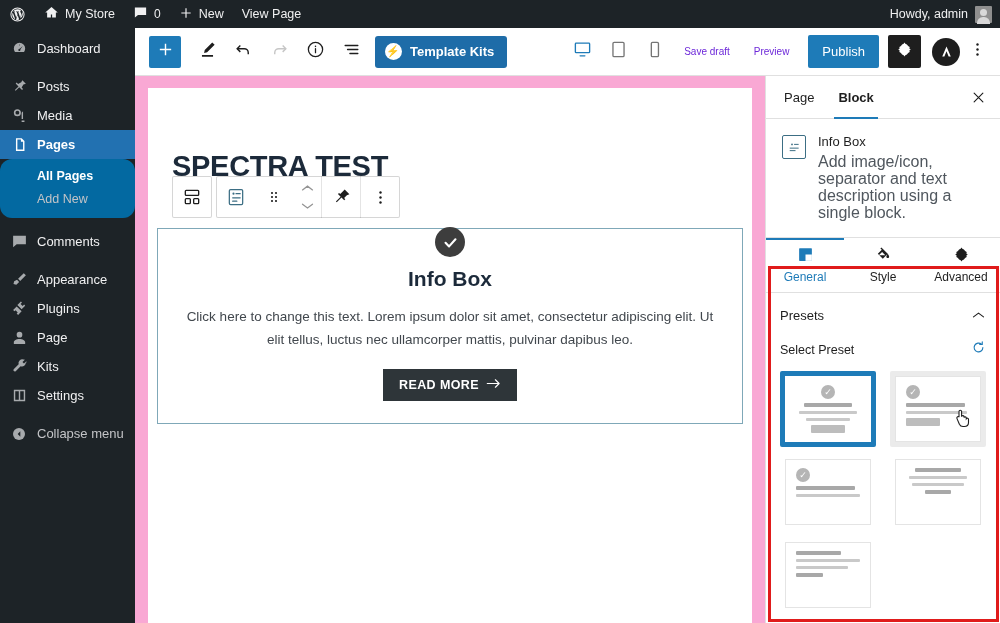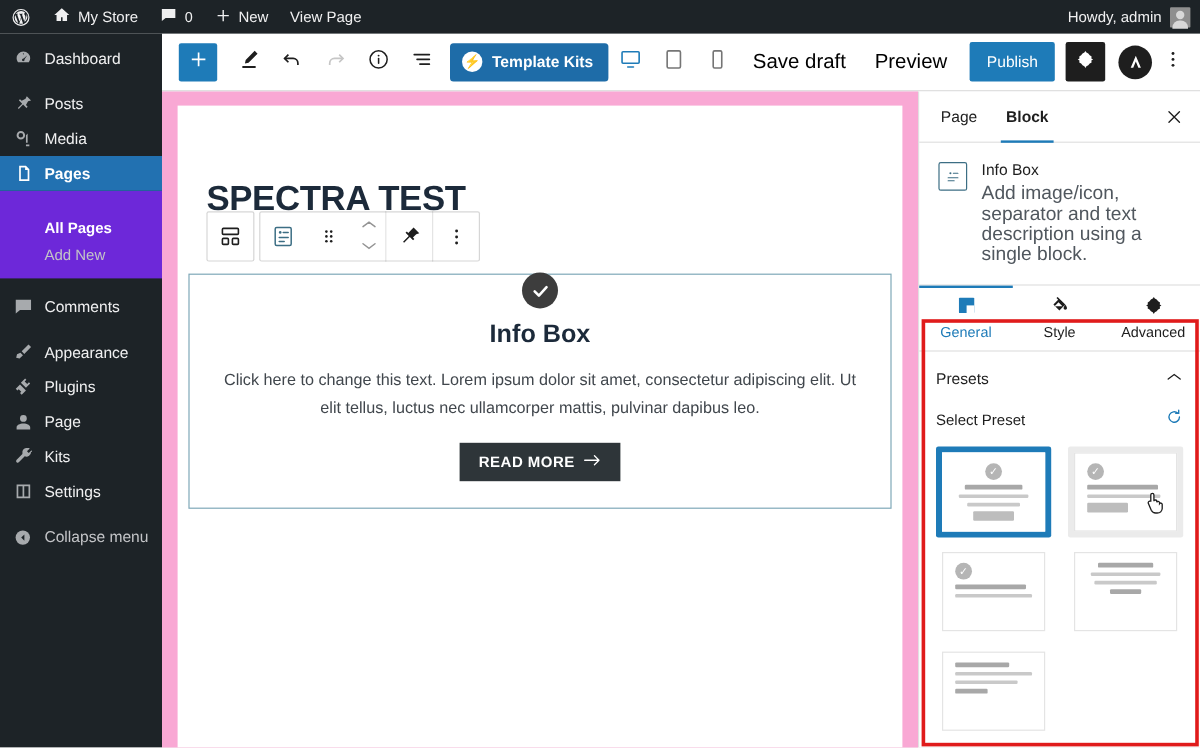--- a/index.html
+++ b/index.html
@@ -32,21 +32,21 @@
   }
   .menu-item { display: flex; align-items: center; gap: 9px; height: 29px; padding: 0 10px; color: #f0f0f1; position: relative;}
   .menu-item .ic { width: 18px; height: 18px; display: flex; align-items: center; justify-content: center; color: #a7aaad; flex: 0 0 18px;}
   .menu-item.current { background: #2271b1; color: #fff; font-weight: 600; }
   .menu-item.current .ic { color: #fff; }
   .menu-item.current::after {
     content: ""; position: absolute; right: -8px; top: 50%; transform: translateY(-50%);
     border: 8px solid transparent; border-right-color: #f0f0f1; border-left: 0;
   }
   .menu-sep { height: 9px; }
-  .submenu { background: #6d28d9; padding: 20px 0 7px 0; }
+  .submenu { background: #0369a1; padding: 6px 0 7px 0; border-radius: 12px; }
   .submenu-item { padding: 3px 10px 3px 37px; font-size: 12.5px; color: #c3c4c7; line-height: 17px;}
   .submenu-item.current { color: #fff; font-weight: 700; }
   .collapse { color: #c3c4c7; }
 
   
   .editor-header {
     position: absolute; left: 135px; top: 28px; width: 865px; height: 48px;
     background: #fff; border-bottom: 1px solid #e0e0e0;
     display: flex; align-items: center; padding: 0 8px 0 14px; z-index: 40;
   }
@@ -57,21 +57,21 @@
   .tpl-kits {
     display: flex; align-items: center; gap: 8px; background: #1e6ca8; color: #fff;
     height: 32px; padding: 0 13px 0 10px; border-radius: 3px; font-size: 13px; font-weight: 600;
     margin-left: 6px;
   }
   .tpl-bolt { width: 17px; height: 17px; border-radius: 50%; background: #fff; color: #1e6ca8;
               display:flex; align-items:center; justify-content:center; font-size: 11px; font-weight: 700;}
   .hdr-right { margin-left: auto; display: flex; align-items: center; gap: 2px; }
   .device-btn { width: 34px; height: 34px; display:flex; align-items:center; justify-content:center; color:#757575;}
   .device-btn.active { color: #1e7bb8; }
-  .link-btn { font-size: 17px; color: #000000; padding: 0 11px; height: 34px; display: flex; align-items: center; }
+  .link-btn { font-size: 10px; color: #6d28d9; padding: 0 11px; height: 34px; display: flex; align-items: center; }
   .publish-btn { background: #1e7bb8; color: #fff; font-size: 13px; font-weight: 500;
                  height: 33px; padding: 0 14px; border-radius: 2px; display: flex; align-items: center; margin-left: 6px; text-align: center;}
   .gear-btn { width: 33px; height: 33px; background: #1e1e1e; color: #fff; display:flex;
               align-items:center; justify-content:center; border-radius: 2px; margin-left: 7px;}
   .astra-btn { width: 28px; height: 28px; border-radius: 50%; background: #1e1e1e; color: #fff;
                display:flex; align-items:center; justify-content:center; margin-left: 9px; font-size: 15px;}
   .dots-btn { width: 30px; height: 34px; display:flex; align-items:center; justify-content:center; color:#1e1e1e;}
 
   
   .canvas-area {

